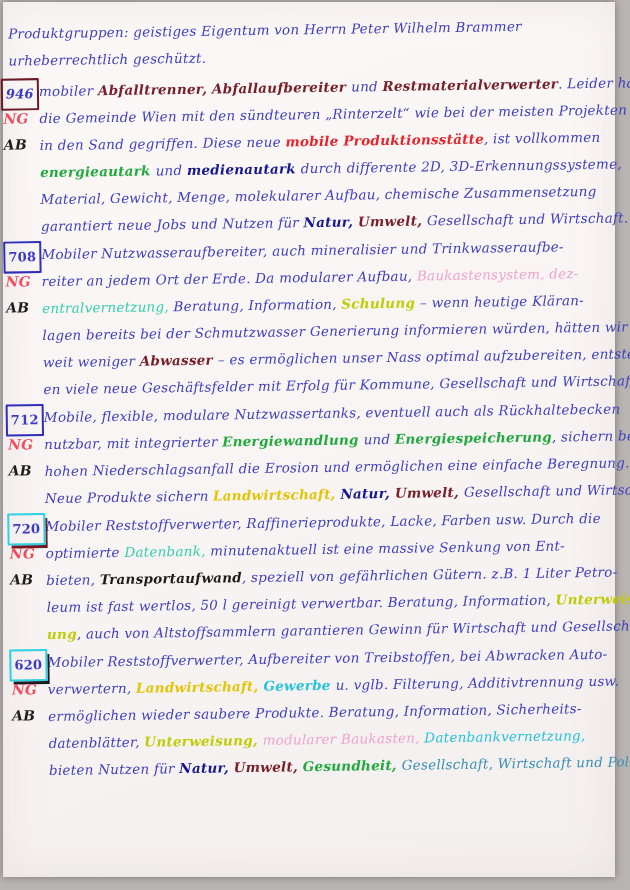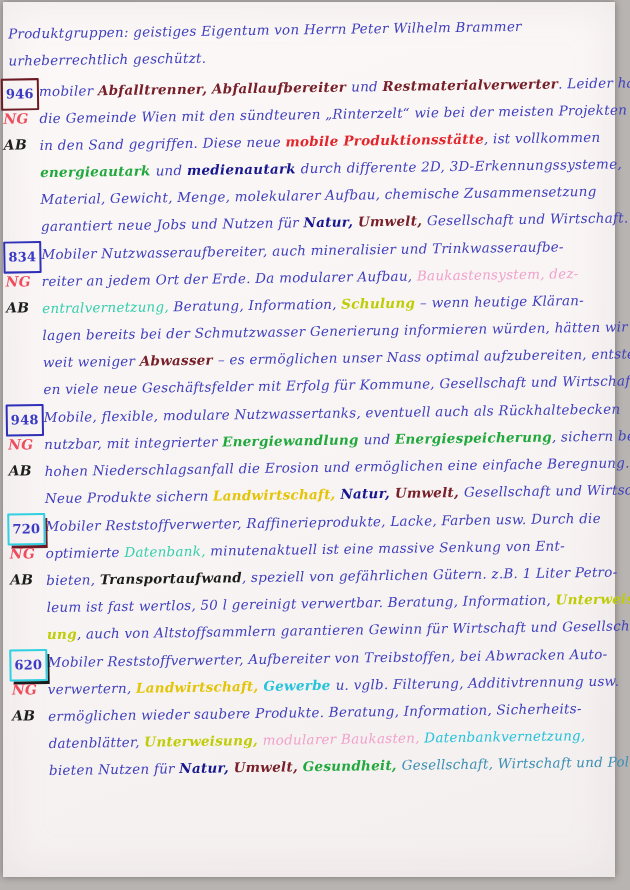--- a/index.html
+++ b/index.html
@@ -55,51 +55,51 @@
 <div class="stage">
   <div class="paper">
     <div class="content">
       <div class="intro">
         <div class="line">Produktgruppen: geistiges Eigentum von Herrn Peter Wilhelm Brammer</div>
         <div class="line">urheberrechtlich geschützt.</div>
       </div>
       <div id="blocks">
           <div class="block">
             <div class="gutter">
-              <div class="line"><span class="numbox" style="border-color: rgb(109, 26, 36); color: rgb(58, 58, 196);">946</span></div>
+              <div class="line"><span class="numbox" style="border-color: rgb(109, 26, 36); color: rgb(58, 58, 196); font-style: italic;">946</span></div>
               <div class="tag" style="color: rgb(239, 77, 94);">NG</div>
               <div class="tag" style="color: rgb(29, 29, 29);">AB</div>
             </div>
             <div class="body">
               <div class="line"><span class="seg" style="color: rgb(65, 65, 189);">mobiler </span><b class="seg" style="color: rgb(119, 32, 42);">Abfalltrenner, </b><b class="seg" style="color: rgb(119, 32, 42);">Abfallaufbereiter </b><span class="seg" style="color: rgb(65, 65, 189);">und </span><b class="seg" style="color: rgb(119, 32, 42);">Restmaterialverwerter</b><span class="seg" style="color: rgb(65, 65, 189);">. Leider hat</span></div>
               <div class="line"><span class="seg" style="color: rgb(65, 65, 189);">die Gemeinde Wien mit den sündteuren „Rinterzelt“ wie bei der meisten Projekten</span></div>
               <div class="line"><span class="seg" style="color: rgb(65, 65, 189);">in den Sand gegriffen. Diese neue </span><b class="seg" style="color: rgb(227, 38, 44);">mobile Produktionsstätte</b><span class="seg" style="color: rgb(65, 65, 189);">, ist vollkommen</span></div>
               <div class="line"><b class="seg" style="color: rgb(33, 169, 61);">energieautark </b><span class="seg" style="color: rgb(65, 65, 189);">und </span><b class="seg" style="color: rgb(23, 23, 143);">medienautark </b><span class="seg" style="color: rgb(65, 65, 189);">durch differente 2D, 3D-Erkennungssysteme,</span></div>
               <div class="line"><span class="seg" style="color: rgb(65, 65, 189);">Material, Gewicht, Menge, molekularer Aufbau, chemische Zusammensetzung</span></div>
               <div class="line"><span class="seg" style="color: rgb(65, 65, 189);">garantiert neue Jobs und Nutzen für </span><b class="seg" style="color: rgb(23, 23, 143);">Natur, </b><b class="seg" style="color: rgb(119, 32, 42);">Umwelt, </b><span class="seg" style="color: rgb(65, 65, 189);">Gesellschaft und Wirtschaft.</span></div>
             </div>
           </div>
           <div class="block">
             <div class="gutter">
-              <div class="line"><span class="numbox" style="border-color: rgb(47, 47, 184); color: rgb(58, 58, 196);">834</span></div>
+              <div class="line"><span class="numbox" style="border-color: rgb(47, 47, 184); color: rgb(58, 58, 196);">708</span></div>
               <div class="tag" style="color: rgb(239, 77, 94);">NG</div>
               <div class="tag" style="color: rgb(29, 29, 29);">AB</div>
             </div>
             <div class="body">
               <div class="line"><span class="seg" style="color: rgb(65, 65, 189);">Mobiler Nutzwasseraufbereiter, auch mineralisier und Trinkwasseraufbe-</span></div>
               <div class="line"><span class="seg" style="color: rgb(65, 65, 189);">reiter an jedem Ort der Erde. Da modularer Aufbau, </span><span class="seg" style="color: rgb(240, 163, 204);">Baukastensystem, dez-</span></div>
               <div class="line"><span class="seg" style="color: rgb(53, 207, 174);">entralvernetzung, </span><span class="seg" style="color: rgb(65, 65, 189);">Beratung, Information, </span><b class="seg" style="color: rgb(191, 204, 6);">Schulung </b><span class="seg" style="color: rgb(65, 65, 189);">– wenn heutige Kläran-</span></div>
               <div class="line"><span class="seg" style="color: rgb(65, 65, 189);">lagen bereits bei der Schmutzwasser Generierung informieren würden, hätten wir</span></div>
               <div class="line"><span class="seg" style="color: rgb(65, 65, 189);">weit weniger </span><b class="seg" style="color: rgb(119, 32, 42);">Abwasser </b><span class="seg" style="color: rgb(65, 65, 189);">– es ermöglichen unser Nass optimal aufzubereiten, entsteh-</span></div>
               <div class="line"><span class="seg" style="color: rgb(65, 65, 189);">en viele neue Geschäftsfelder mit Erfolg für Kommune, Gesellschaft und Wirtschaft.</span></div>
             </div>
           </div>
           <div class="block">
             <div class="gutter">
-              <div class="line"><span class="numbox" style="border-color: rgb(47, 47, 184); color: rgb(58, 58, 196);">948</span></div>
+              <div class="line"><span class="numbox" style="border-color: rgb(47, 47, 184); color: rgb(58, 58, 196);">712</span></div>
               <div class="tag" style="color: rgb(239, 77, 94);">NG</div>
               <div class="tag" style="color: rgb(29, 29, 29);">AB</div>
             </div>
             <div class="body">
               <div class="line"><span class="seg" style="color: rgb(65, 65, 189);">Mobile, flexible, modulare Nutzwassertanks, eventuell auch als Rückhaltebecken</span></div>
               <div class="line"><span class="seg" style="color: rgb(65, 65, 189);">nutzbar, mit integrierter </span><b class="seg" style="color: rgb(33, 169, 61);">Energiewandlung </b><span class="seg" style="color: rgb(65, 65, 189);">und </span><b class="seg" style="color: rgb(33, 169, 61);">Energiespeicherung</b><span class="seg" style="color: rgb(65, 65, 189);">, sichern bei</span></div>
               <div class="line"><span class="seg" style="color: rgb(65, 65, 189);">hohen Niederschlagsanfall die Erosion und ermöglichen eine einfache Beregnung.</span></div>
               <div class="line"><span class="seg" style="color: rgb(65, 65, 189);">Neue Produkte sichern </span><b class="seg" style="color: rgb(228, 196, 7);">Landwirtschaft, </b><b class="seg" style="color: rgb(23, 23, 143);">Natur, </b><b class="seg" style="color: rgb(119, 32, 42);">Umwelt, </b><span class="seg" style="color: rgb(65, 65, 189);">Gesellschaft und Wirtschaft.</span></div>
             </div>
           </div>

